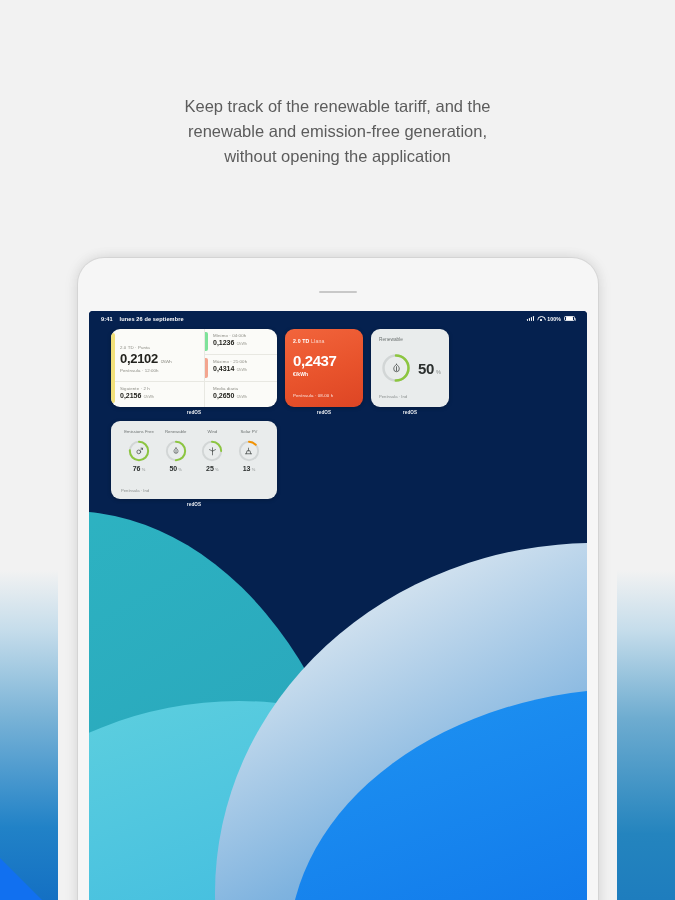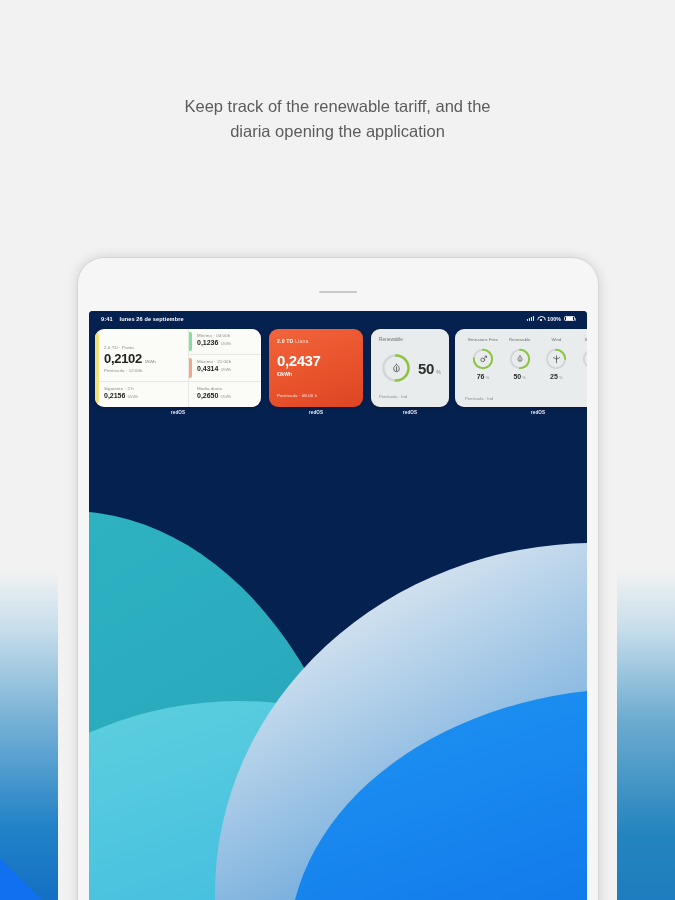--- a/index.html
+++ b/index.html
@@ -181,23 +181,24 @@
     position: absolute; right: -1.8px; top: 1.6px;
     width: 1px; height: 2.2px;
     background: rgba(255,255,255,0.6);
     border-radius: 0 1px 1px 0;
   }
   .icon-battery i { display: block; height: 100%; width: 100%; background: #fff; border-radius: 0.6px; }
 
   
   .widget-area {
     position: absolute;
-    top: 18px; left: 6px;
+    top: 18px; left: 22px;
     z-index: 3;
     display: flex;
+    flex-direction: column;
     gap: 6px;
   }
   .widget-row { display: flex; gap: 8px; align-items: flex-start; }
   .widget-cell { display: flex; flex-direction: column; align-items: center; }
   .widget-name {
     margin-top: 3px;
     font-size: 4.6px;
     color: rgba(255,255,255,0.92);
     font-weight: 600;
     letter-spacing: 0.1px;
@@ -265,21 +266,21 @@
   .rp-row .bar {
     position: absolute; left: 0; top: 3px; bottom: 3px;
     width: 3px; border-radius: 0 2px 2px 0;
   }
   .rp-row.min .bar { background: #7ee29a; }
   .rp-row.max .bar { background: #f3a58f; }
   .rp-row.avg .bar { background: transparent; }
 
   
   .w-orange {
-    width: 94px; height: 78px;
+    width: 78px; height: 78px;
     background: linear-gradient(160deg, #f2653c 0%, #e8532c 55%, #dd4524 100%);
     padding: 9px 8px;
     display: flex; flex-direction: column;
     color: #fff;
   }
   .w-orange .tag {
     font-size: 5.2px; font-weight: 700; letter-spacing: 0.15px;
   }
   .w-orange .tag .sub { font-weight: 400; opacity: 0.72; }
   .w-orange .big {
@@ -343,21 +344,22 @@
 </head>
 <body>
 
 <div class="page-bg"></div>
 <div class="bleed left"></div>
 <div class="bleed right"></div>
 
 <div class="header">
   <div class="subtitle">
     <div>Keep track of the renewable tariff, and the</div>
-    <div>diaria opening the application</div>
+    <div>renewable and emission-free generation,</div>
+    <div>without opening the application</div>
   </div>
 </div>
 
 <div class="device">
   <div class="speaker"></div>
 
   <div class="screen">
 
     <div class="wallpaper">
       <div class="wp-teal"></div>

